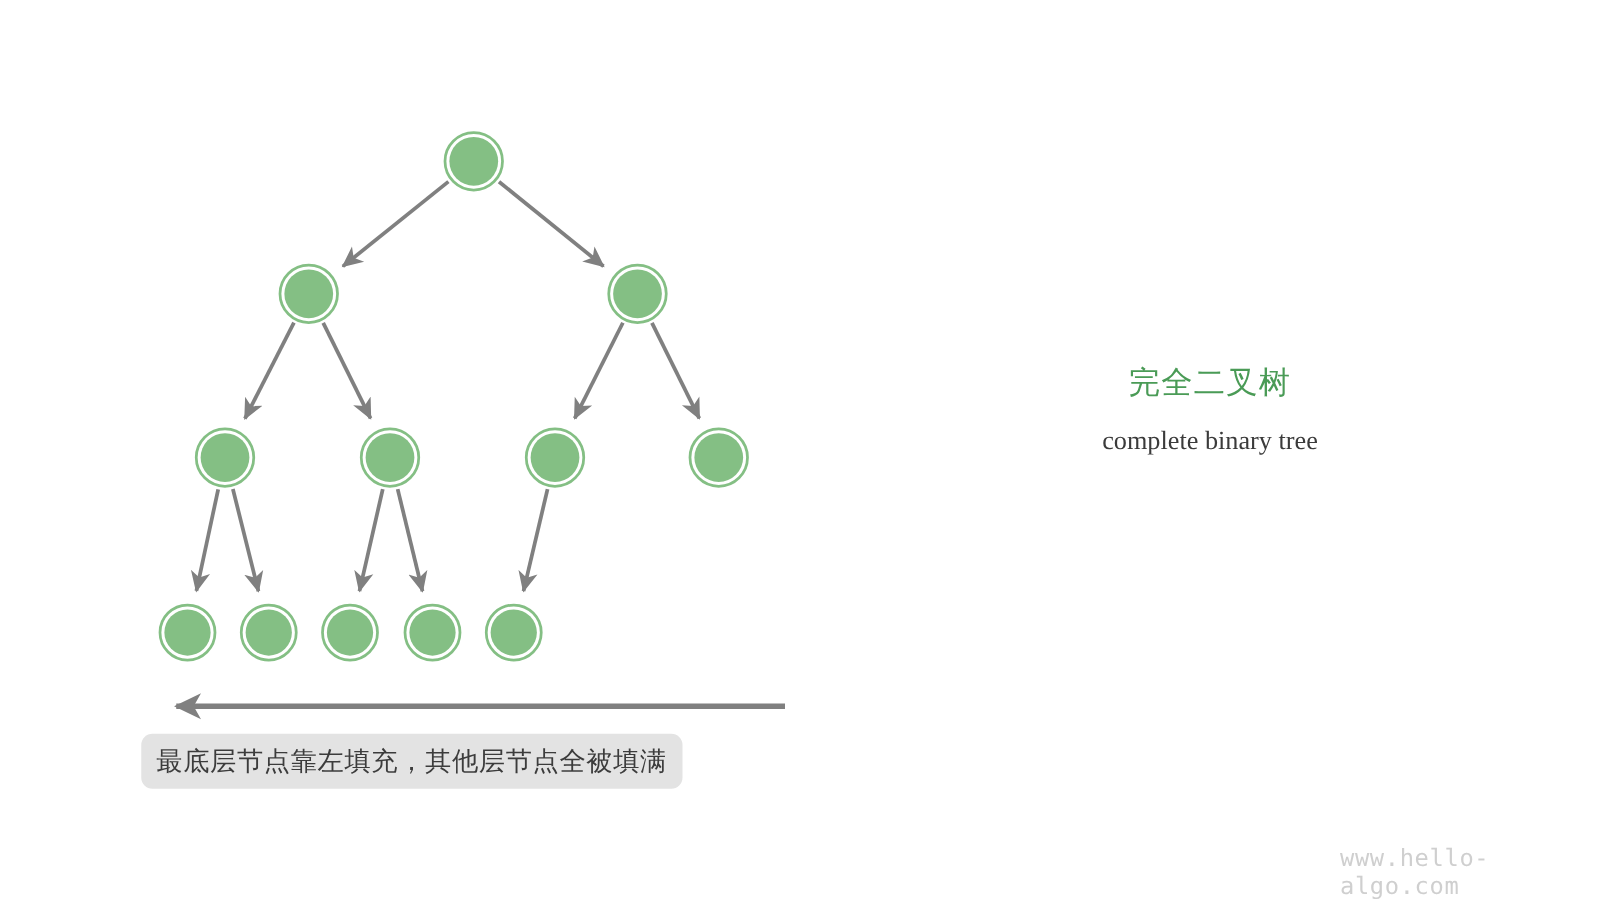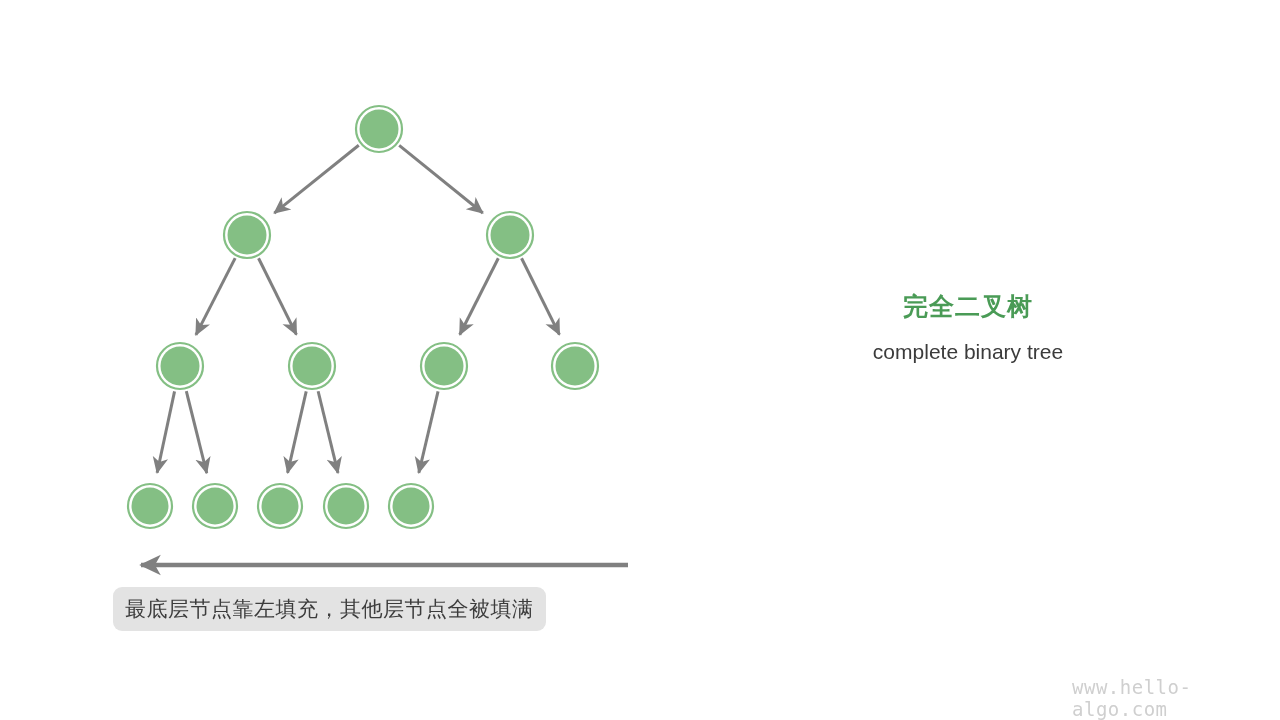--- a/index.html
+++ b/index.html
@@ -29,27 +29,27 @@
   .label-block {
     position: absolute;
     left: 760px;
     top: 290px;
     width: 416px;
     text-align: center;
   }
   .label-title {
     font-family: "Liberation Sans", "DejaVu Sans", sans-serif;
     font-size: 25px;
-    font-weight: bold;
+    font-weight: normal;
     color: #4a9b56;
     letter-spacing: 1px;
     line-height: 32px;
   }
   .label-subtitle {
-    font-family: Liberation Sans, sans-serif;
+    font-family: Liberation Serif, serif;
     font-size: 21px;
     color: #3b3b3b;
     margin-top: 16px;
     line-height: 28px;
     letter-spacing: 0px;
   }
   .caption-box {
     position: absolute;
     left: 113px;
     top: 587px;

